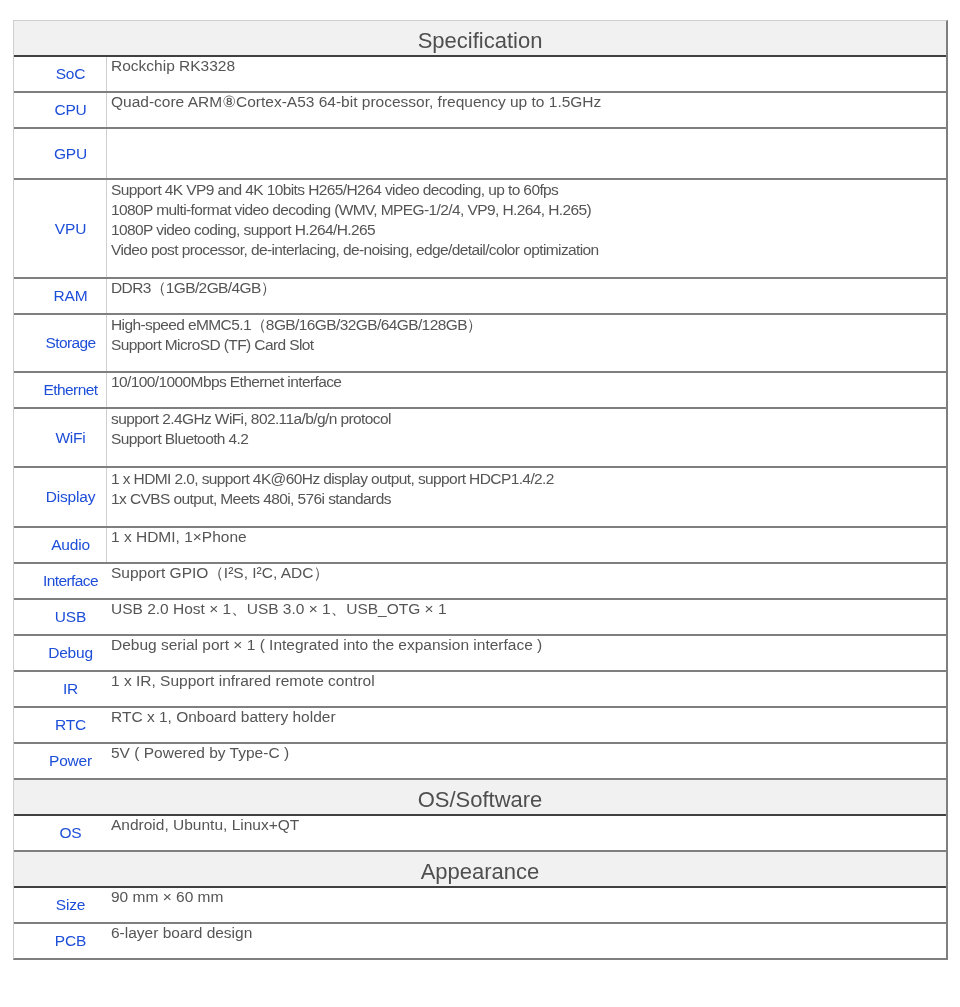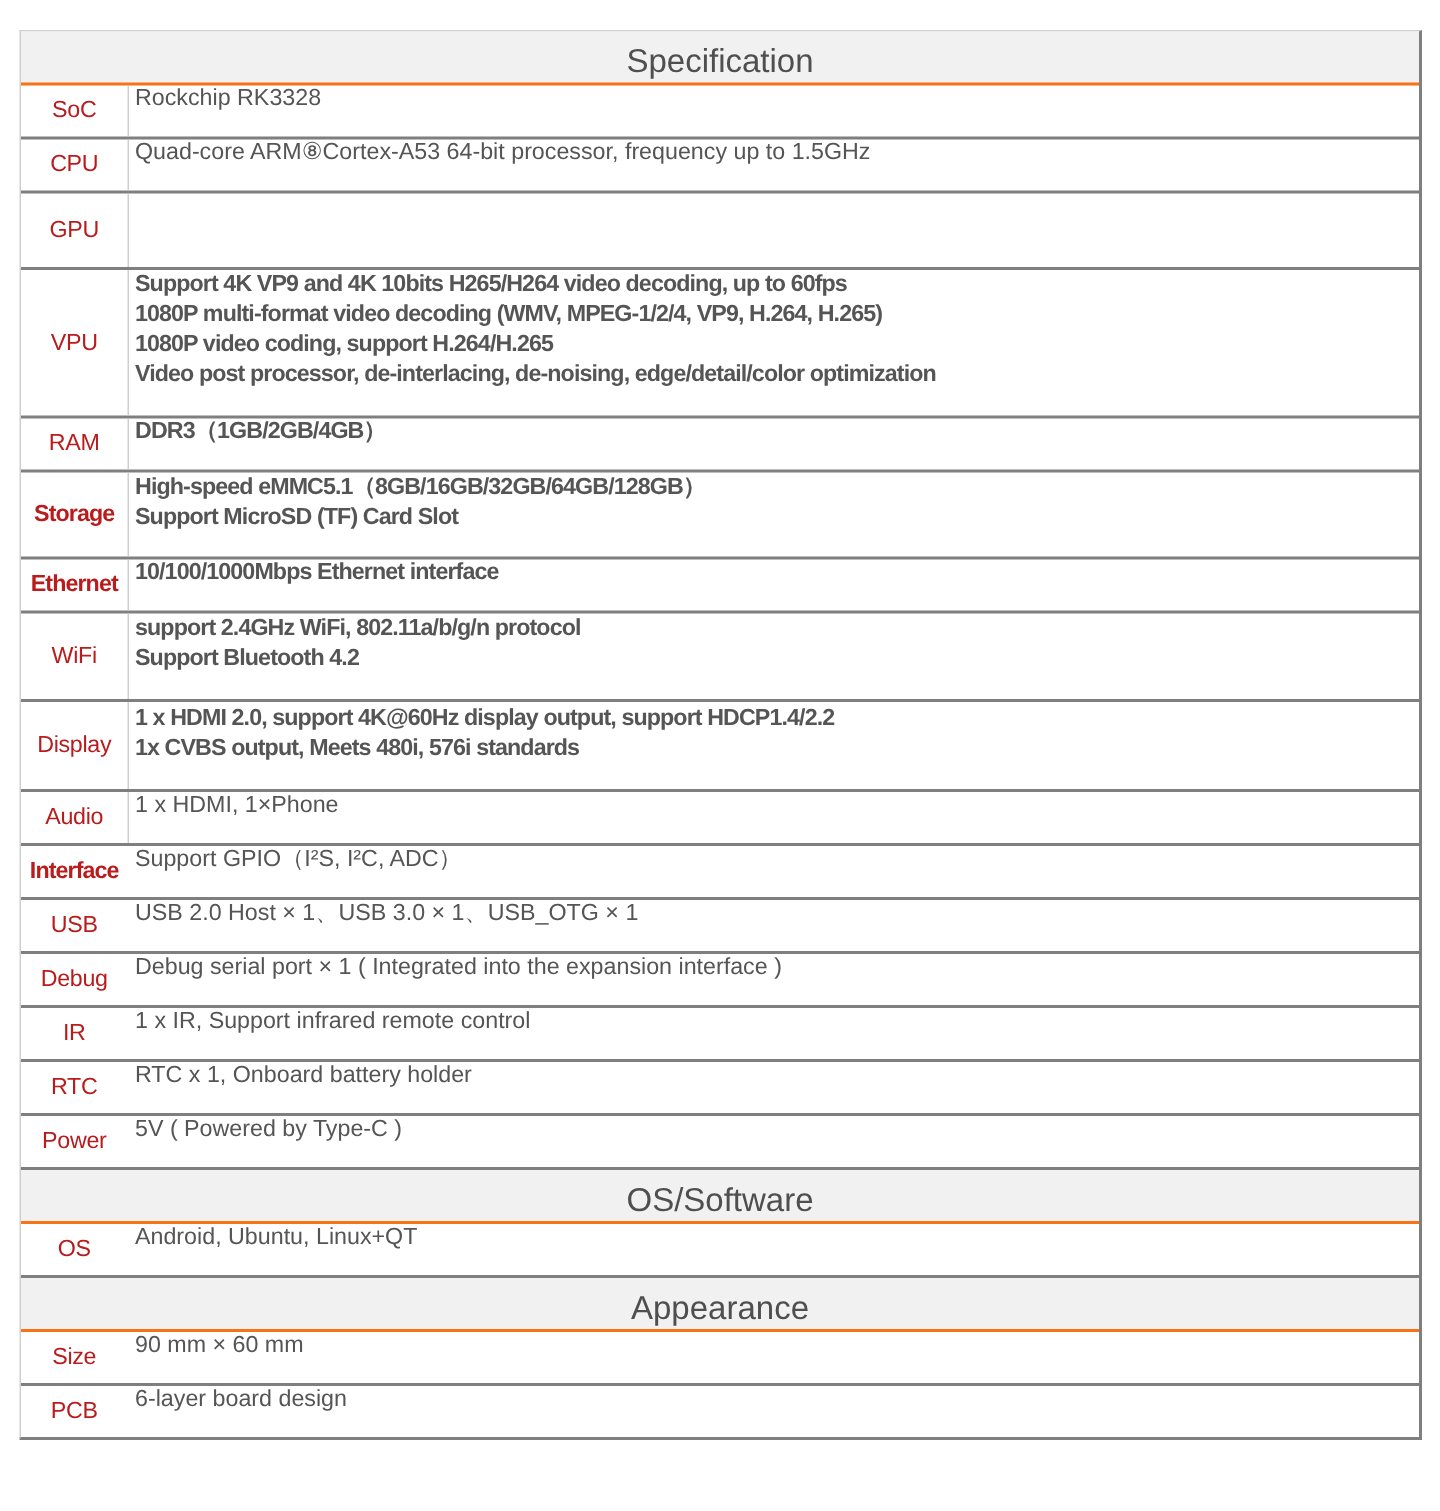--- a/index.html
+++ b/index.html
@@ -22,60 +22,60 @@
     width: 932px;
     border-top: 1px solid #cfcfcf;
     border-left: 1px solid #cfcfcf;
     border-right: 2px solid #7f7f7f;
     border-bottom: 2px solid #7f7f7f;
     box-sizing: content-box;
   }
   .section-header {
     height: 34px;
     background: #f1f1f1;
-    border-bottom: 2px solid #f97316;
+    border-bottom: 2px solid #404040;
     text-align: center;
     font-size: 22px;
     line-height: 40px;
     color: #4f4f4f;
     box-sizing: content-box;
   }
   .row {
     display: flex;
     border-bottom: 2px solid #7f7f7f;
     box-sizing: content-box;
   }
   .row:last-child { border-bottom: none; }
   .label {
     width: 71px;
     flex: 0 0 71px;
     display: flex;
     align-items: center;
     justify-content: center;
     font-size: 15.5px;
-    color: #b91c1c;
+    color: #1d4ed8;
     border-right: 1px solid #cfcfcf;
     white-space: nowrap;
     letter-spacing: -0.2px;
+    margin-left: 21px;
   }
   .row.no-divider .label { border-right: 1px solid transparent; }
   .value {
     flex: 1;
     padding: 0 0 17px 4px;
     display: flex;
     flex-direction: column;
     justify-content: center;
     font-size: 15.5px;
     line-height: 20px;
     color: #555555;
   }
   .value .line { white-space: nowrap; }
   .condensed .line, .condensed.label {
     letter-spacing: -0.6px;
-    font-weight: bold;
   }
   .h34 { height: 34px; }
   .h49 { height: 49px; }
   .h97 { height: 97px; }
   .h56 { height: 56px; }
   .h57 { height: 57px; }
   .h58 { height: 58px; }
 </style>
 </head>
 <body>

